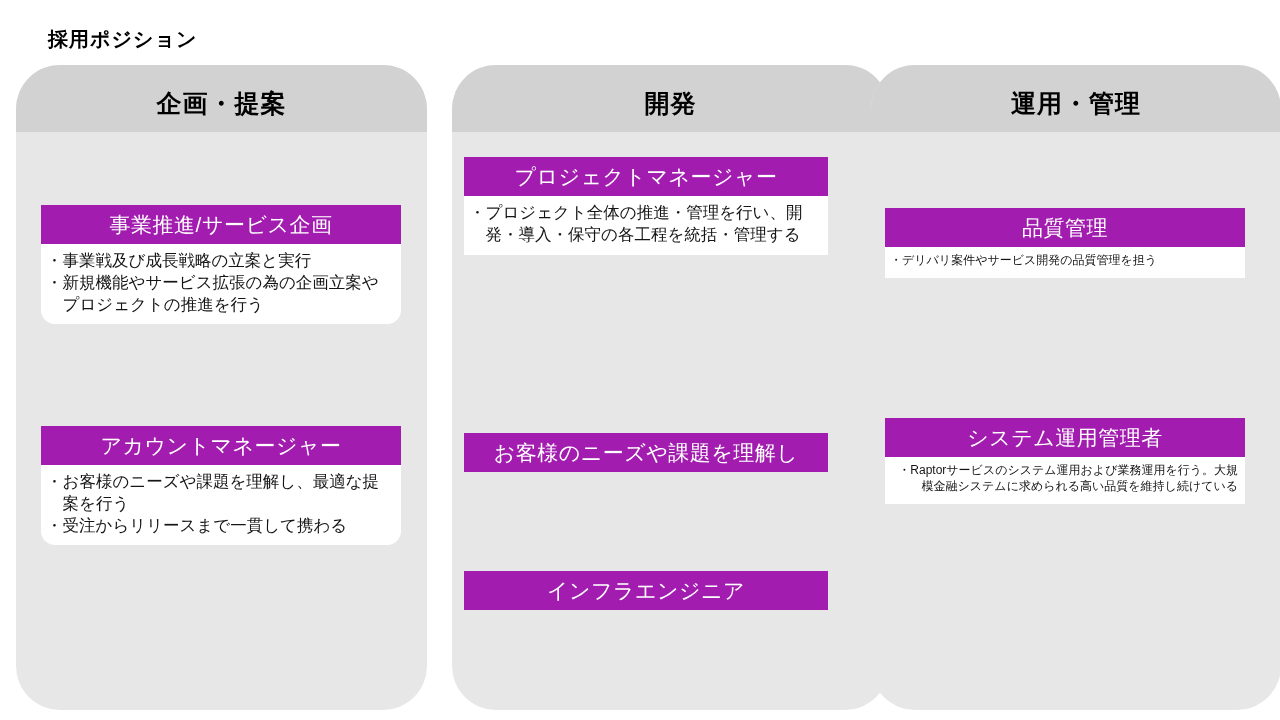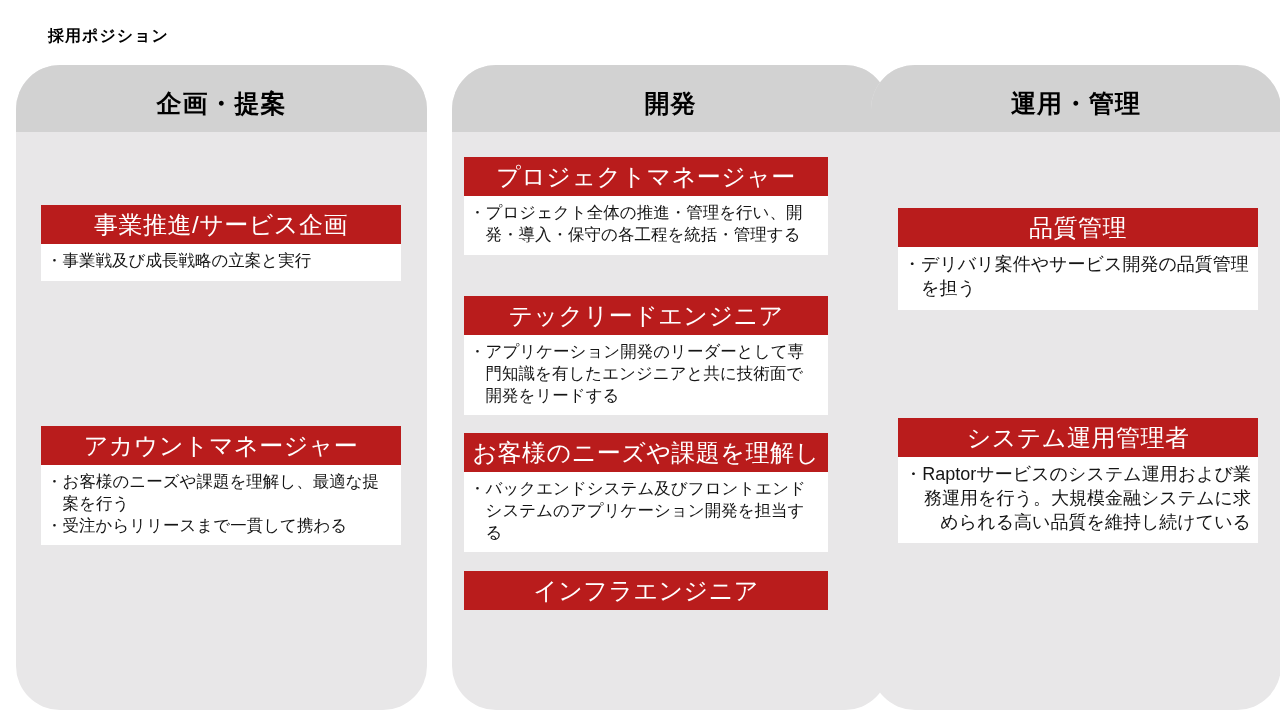--- a/index.html
+++ b/index.html
@@ -7,55 +7,55 @@
   body {
     width: 1280px; height: 720px;
     background: #ffffff;
     font-family: "Liberation Sans", "DejaVu Sans", sans-serif;
     -webkit-font-smoothing: antialiased;
   }
   .canvas { position: relative; width: 1280px; height: 720px; overflow: hidden; background: #ffffff; }
 
   .page-title {
     position: absolute; left: 48px; top: 26px;
-    font-size: 16px; font-weight: 700; color: #000000; letter-spacing: 1px;
+    font-size: 20px; font-weight: 700; color: #000000; letter-spacing: 1px;
   }
 
   .column {
     position: absolute; top: 65px; height: 645px;
     background: #e8e7e8; border-radius: 44px; padding-left: 40px;
   }
   .col-1 { left: 16px;  width: 411px; }
   .col-2 { left: 452px; width: 437px; }
   .col-3 { left: 871px; width: 410px; }
 
   .column-header {
     position: absolute; top: 0; left: 0; right: 0; height: 67px;
     background: #d2d2d2; border-radius: 44px 44px 0 0;
     display: flex; align-items: center; justify-content: center;
     padding-top: 10px;
     font-size: 25px; font-weight: 700; color: #000000; letter-spacing: 1px;
   }
 
   .card { position: absolute; background: #ffffff; }
-  .col-1 .card { left: 25px; width: 360px; }
+  .col-1 .card { left: 25px; width: 360px; border-radius: 14px; }
   .col-2 .card { left: 12px; width: 364px; }
-  .col-3 .card { left: 14px; width: 360px; margin-left: 13px; }
+  .col-3 .card { left: 14px; width: 360px; }
 
   .card-title {
-    height: 39px; background: #b91c1c; color: #ffffff;
+    height: 39px; background: #a21caf; color: #ffffff;
     display: flex; align-items: center; justify-content: center;
-    font-size: 24px; letter-spacing: 0.5px; font-weight: 400;
+    font-size: 21px; letter-spacing: 0.5px; font-weight: 400;
   }
 
   .card-body {
     padding: 6px 10px 9px 5px;
     font-size: 16.5px; line-height: 1.32; color: #151515;
   }
-  .col-3 .card-body { font-size: 18px; padding-right: 7px; }
+  .col-3 .card-body { font-size: 12px; padding-right: 7px; }
 
   .bullet { padding-left: 1em; text-indent: -1em; }
 
   
   .card-1a { top: 140px; }
   .card-1b { top: 349px; margin-top: 12px; }
   .card-2a { top: 92px;  }
   .card-2b { top: 231px; }
   .card-2c { top: 368px; }
   .card-2d { top: 506px; }
@@ -71,20 +71,21 @@
 
   <section class="column col-1">
     <header class="column-header">
       <span>企画・提案</span>
     </header>
 
     <div class="card card-1a">
       <div class="card-title">事業推進/サービス企画</div>
       <div class="card-body">
         <div class="bullet">・事業戦及び成長戦略の立案と実行</div>
+        <div class="bullet">・新規機能やサービス拡張の為の企画立案やプロジェクトの推進を行う</div>
       </div>
     </div>
 
     <div class="card card-1b">
       <div class="card-title">アカウントマネージャー</div>
       <div class="card-body">
         <div class="bullet">・お客様のニーズや課題を理解し、最適な提案を行う</div>
         <div class="bullet">・受注からリリースまで一貫して携わる</div>
       </div>
     </div>
@@ -95,32 +96,23 @@
       <span>開発</span>
     </header>
 
     <div class="card card-2a">
       <div class="card-title">プロジェクトマネージャー</div>
       <div class="card-body">
         <div class="bullet">・プロジェクト全体の推進・管理を行い、開発・導入・保守の各工程を統括・管理する</div>
       </div>
     </div>
 
-    <div class="card card-2b">
-      <div class="card-title">テックリードエンジニア</div>
-      <div class="card-body">
-        <div class="bullet">・アプリケーション開発のリーダーとして専門知識を有したエンジニアと共に技術面で開発をリードする</div>
-      </div>
-    </div>
 
     <div class="card card-2c">
       <div class="card-title">お客様のニーズや課題を理解し</div>
-      <div class="card-body">
-        <div class="bullet">・バックエンドシステム及びフロントエンドシステムのアプリケーション開発を担当する</div>
-      </div>
     </div>
 
     <div class="card card-2d">
       <div class="card-title">インフラエンジニア</div>
     </div>
   </section>
 
   <section class="column col-3">
     <header class="column-header">
       <span>運用・管理</span>

